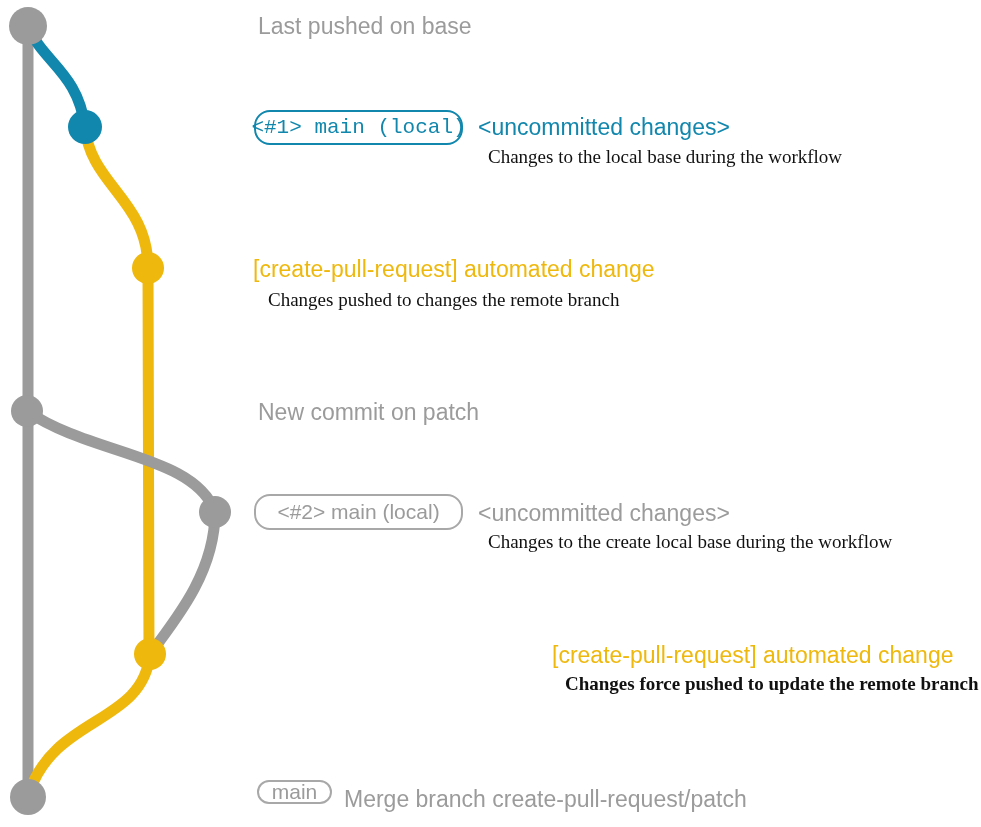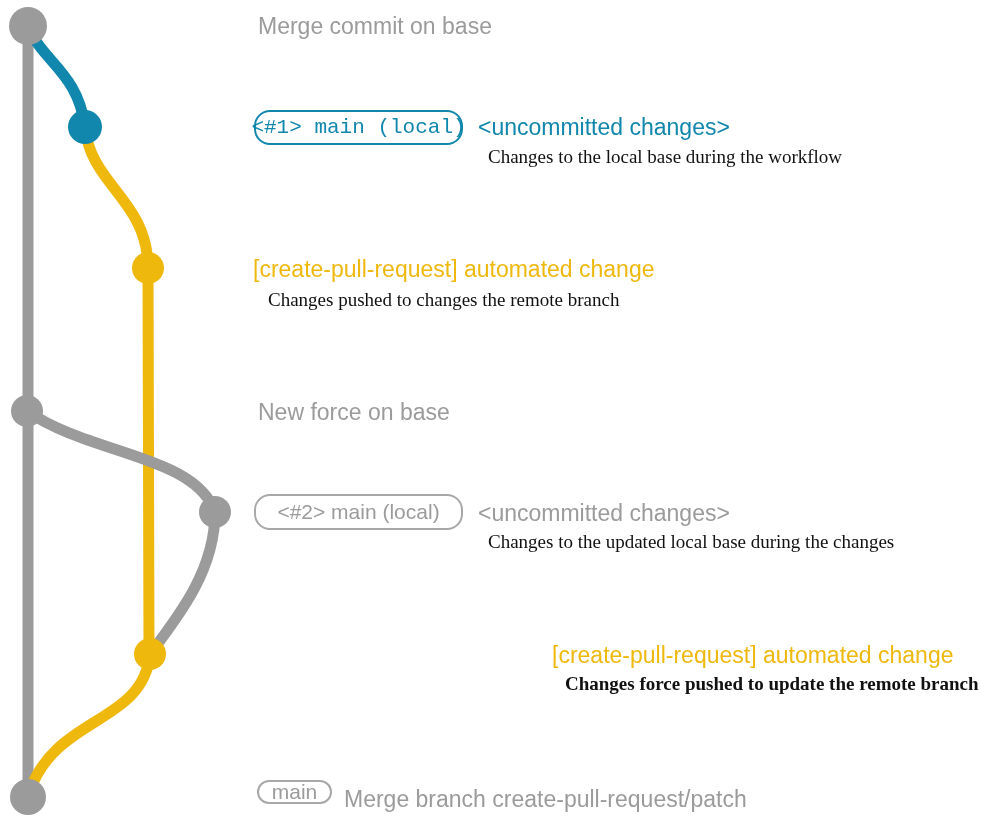--- a/index.html
+++ b/index.html
@@ -50,38 +50,38 @@
       <path d="M 150 654 C 143 725 55 715 29 793" fill="none" stroke="#efb80d" stroke-width="11" stroke-linecap="round"></path>
       <circle cx="28" cy="26" r="19" fill="#9b9b9b"></circle>
       <circle cx="85" cy="127" r="17" fill="#1187ad"></circle>
       <circle cx="148" cy="268" r="16" fill="#efb80d"></circle>
       <circle cx="27" cy="411" r="16" fill="#9b9b9b"></circle>
       <circle cx="215" cy="512" r="16" fill="#9b9b9b"></circle>
       <circle cx="150" cy="654" r="16" fill="#efb80d"></circle>
       <circle cx="28" cy="797" r="18" fill="#9b9b9b"></circle>
     </svg>
 
-  <div class="abs h-gray" style="left:258px;top:13px;">Merge commit on base</div>
+  <div class="abs h-gray" style="left:258px;top:13px;">Last pushed on base</div>
 
   <div class="abs badge badge-teal" style="left:254px;top:110px;width:209px;height:35px;">
     <span>&lt;#1&gt; main (local)</span>
   </div>
   <div class="abs h-teal" style="left:478px;top:114px;">&lt;uncommitted changes&gt;</div>
   <div class="abs desc" style="left:488px;top:146px;">Changes to the local base during the workflow</div>
 
   <div class="abs h-yellow" style="left:253px;top:256px;">[create-pull-request] automated change</div>
   <div class="abs desc" style="left:268px;top:289px;">Changes pushed to changes the remote branch</div>
 
-  <div class="abs h-gray" style="left:258px;top:399px;">New force on base</div>
+  <div class="abs h-gray" style="left:258px;top:399px;">New commit on patch</div>
 
   <div class="abs badge badge-gray" style="left:254px;top:494px;width:209px;height:36px;">
     <span>&lt;#2&gt; main (local)</span>
   </div>
   <div class="abs h-gray" style="left:478px;top:500px;">&lt;uncommitted changes&gt;</div>
-  <div class="abs desc" style="left:488px;top:531px;">Changes to the updated local base during the changes</div>
+  <div class="abs desc" style="left:488px;top:531px;">Changes to the create local base during the workflow</div>
 
   <div class="abs h-yellow" style="left:552px;top:642px;">[create-pull-request] automated change</div>
   <div class="abs desc" style="left:565px;top:673px;font-weight:bold;">Changes force pushed to update the remote branch</div>
 
   <div class="abs badge badge-gray" style="left:257px;top:780px;width:75px;height:24px;">
     <span>main</span>
   </div>
   <div class="abs h-gray" style="left:344px;top:786px;">Merge branch create-pull-request/patch</div>
 
 </div>

